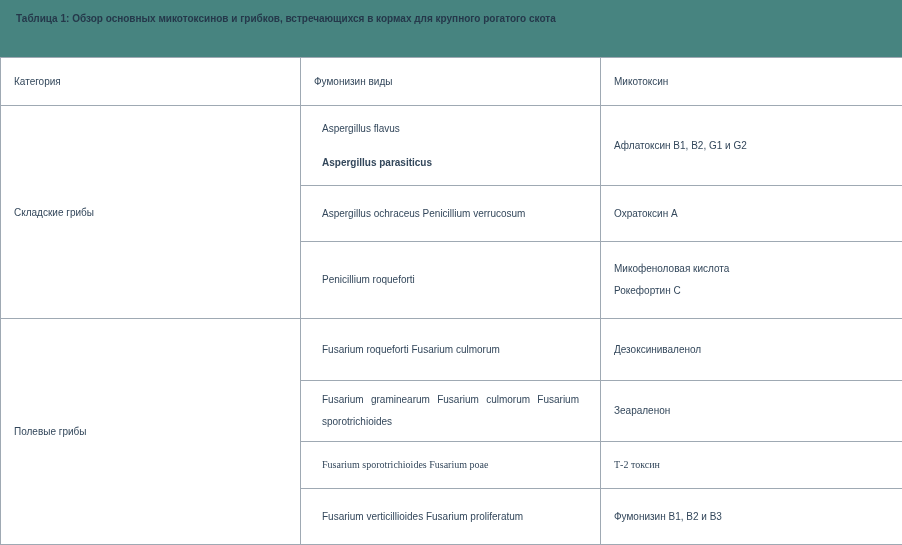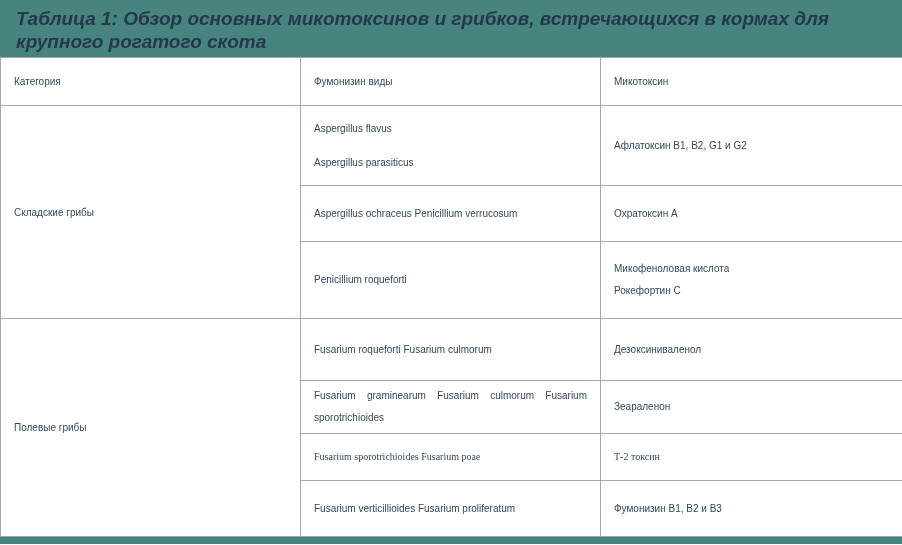--- a/index.html
+++ b/index.html
@@ -13,25 +13,24 @@
     height: 545px;
     box-sizing: border-box;
     overflow: hidden;
   }
   .title-band {
     box-sizing: border-box;
     width: 902px;
     height: 57px;
     background: #478480;
     color: #25384a;
-    font-size: 19px;
+    font-size: 10px;
     font-weight: bold;
     line-height: 23px;
     padding: 7px 60px 0 16px;
-    font-style: italic;
   }
   table.myco-table {
     border-collapse: collapse;
     table-layout: fixed;
     width: 902px;
     background: #ffffff;
   }
   table.myco-table th,
   table.myco-table td {
     border: 1px solid #9fa9b3;
@@ -51,25 +50,25 @@
   tr.row-h61 { height: 53px; }
   tr.row-h47 { height: 47px; font-family: Liberation Serif, serif; }
   tr.row-h50 { height: 56px; }
   col.c1 { width: 300px; }
   col.c2 { width: 300px; }
   col.c3 { width: 302px; }
   td.species-cell {
     padding: 0 21px 0 13px;
   }
   td.species-cell p {
-    margin: 0;
+    margin: 8px;
     line-height: 22px;
     text-align: justify;
   }
-  td.species-cell p + p { margin-top: 12px; }
+  td.species-cell p + p { margin-top: 12px; font-weight: bold; }
   td.toxin-cell p {
     margin: 0;
     line-height: 22px;
   }
   td.toxin-cell p + p { margin-top: 0; }
   .bottom-accent {
     width: 902px;
     height: 7px;
     background: #478480;
   }

